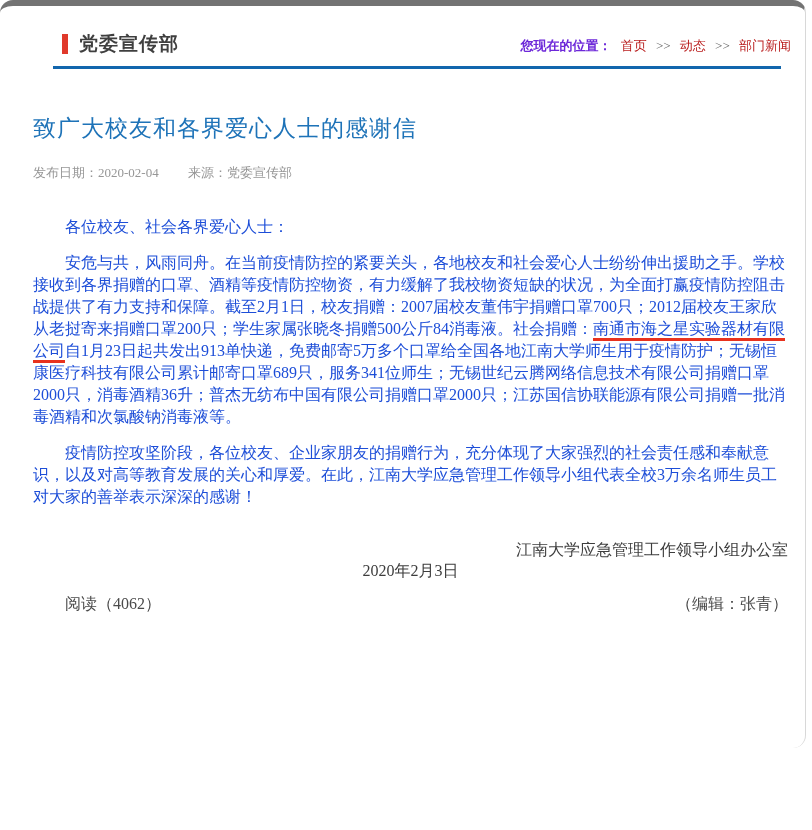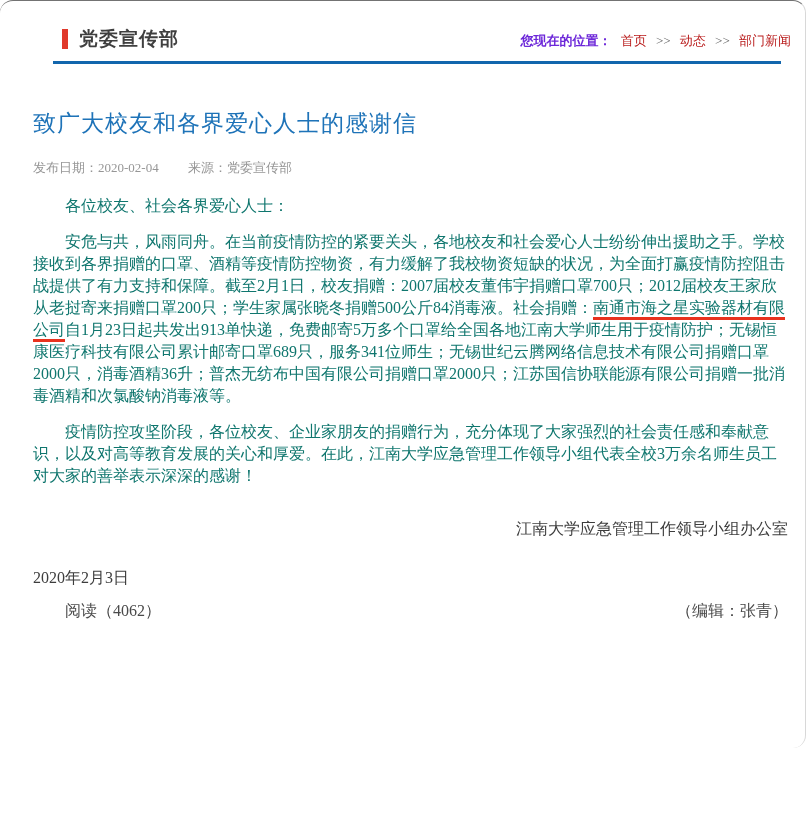--- a/index.html
+++ b/index.html
@@ -6,21 +6,21 @@
   html, body { margin: 0; padding: 0; }
   body {
     width: 812px; height: 830px;
     background: #ffffff;
     font-family: "Liberation Serif", "DejaVu Serif", serif;
     color: #3d3d3d;
     overflow: hidden;
   }
   .frame {
     width: 806px; height: 748px;
-    border-top: 1px solid #737373;
+    border-top: 6px solid #737373;
     border-right: 1px solid #d8d8d8;
     border-radius: 13px;
   }
 
   
   .topbar {
     display: flex; justify-content: space-between; align-items: flex-end;
     padding: 25px 14px 0 62px;
   }
   .section-title-wrap { display: flex; align-items: center; }
@@ -42,29 +42,29 @@
   
   .article { padding: 0 17px 0 33px; }
   .article-title {
     margin: 44px 0 8px 0; text-align: left;
     font-family: "Liberation Sans", "DejaVu Sans", sans-serif;
     font-size: 23px; font-weight: normal; color: #1e73b8; letter-spacing: 1px;
   }
   .meta { margin-top: 20px; font-size: 13px; color: #969696; }
   .meta .meta-publish { margin-right: 26px; }
 
-  .content { margin-top: 18px; font-size: 16px; line-height: 22px; color: #0f766e; }
+  .content { margin-top: 34px; font-size: 16px; line-height: 22px; color: #1d4ed8; }
   .content p { margin: 14px 0; text-indent: 2em; }
   .highlight-underline {
     border-bottom: 3px solid #e8321e;
     padding-bottom: 1px;
   }
 
   .signature { text-align: right; margin-top: 32px; font-size: 16px; color: #3d3d3d; }
-  .sign-date { text-align: left; margin-top: 28px; font-size: 16px; color: #3d3d3d; }
+  .sign-date { text-align: center; font-size: 16px; color: #3d3d3d; }
 
   .bottom-row {
     display: flex; justify-content: space-between;
     margin-top: 12px; font-size: 16px; color: #4a4a4a;
   }
   .read-count { margin-left: 2em; }
 </style>
 </head>
 <body>
 

